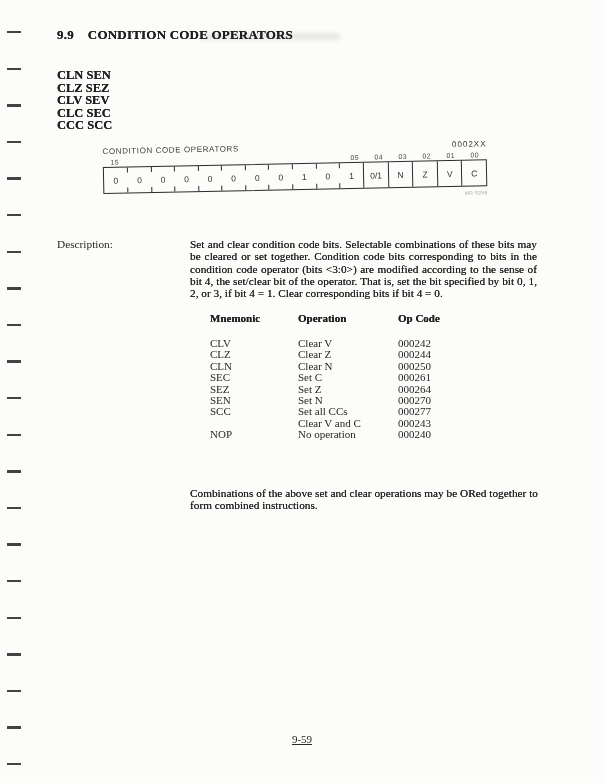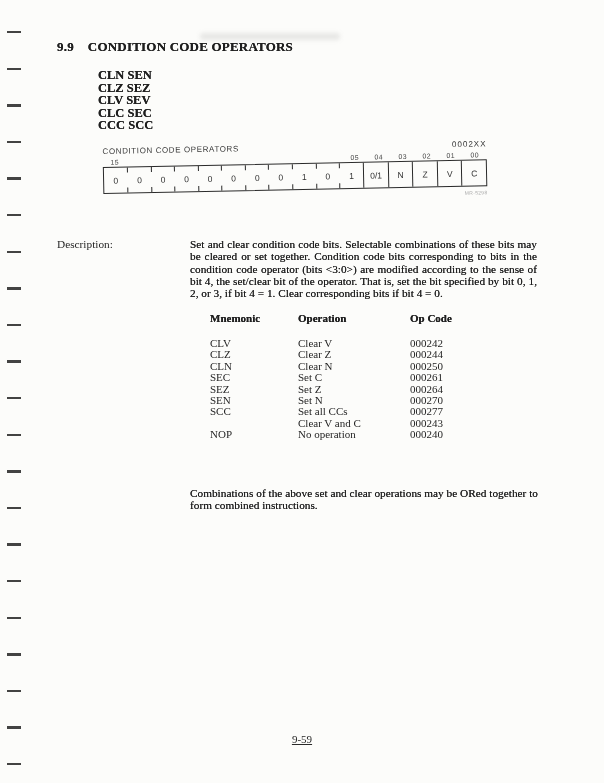--- a/index.html
+++ b/index.html
@@ -29,34 +29,34 @@
   }
   .scan-smudge {
     position: absolute;
     left: 200px; top: 33px;
     width: 140px; height: 7px;
     background: rgba(140,140,140,0.18);
     filter: blur(2px);
     border-radius: 3px;
   }
   .heading {
-    position: absolute; left: 57px; top: 39px;
+    position: absolute; left: 57px; top: 27px;
     font-size: 13px; font-weight: bold;
     letter-spacing: 0.2px;
     text-shadow: 0 0 0.3px #222;
     white-space: nowrap;
   }
   .heading .sec-num { margin-right: 14px; }
   .mnemonics {
     position: absolute; left: 57px; top: 69px;
     font-size: 12.5px; font-weight: bold;
     line-height: 12.6px;
     text-shadow: 0 0 0.3px #222;
   }
-  .mnemonics div { white-space: pre; margin-left: 41px; }
+  .mnemonics div { white-space: pre; }
 
   
   .figure {
     position: absolute; left: 103px; top: 147px;
     width: 384px;
     transform: rotate(-1.15deg);
     transform-origin: left center;
     font-family: "Liberation Sans", sans-serif;
     color: #3a3a3a;
   }
@@ -122,21 +122,21 @@
     font-size: 11px;
     width: 300px;
   }
   .optable .hdr {
     display: flex; font-weight: bold;
     text-shadow: 0 0 0.3px #222;
     margin-bottom: 14px;
   }
   .optable .row { display: flex; line-height: 11.4px; }
   .col-m { width: 88px; flex: none; margin-left: 20px; }
-  .col-o { width: 112px; flex: none; }
+  .col-o { width: 100px; flex: none; }
   .col-c { flex: 1; }
 
   .closing {
     position: absolute; left: 190px; top: 487px;
     width: 348px;
     font-size: 11.3px; line-height: 12.3px;
     text-align: justify;
     text-shadow: 0 0 0.3px #333;
   }
   .footer {

